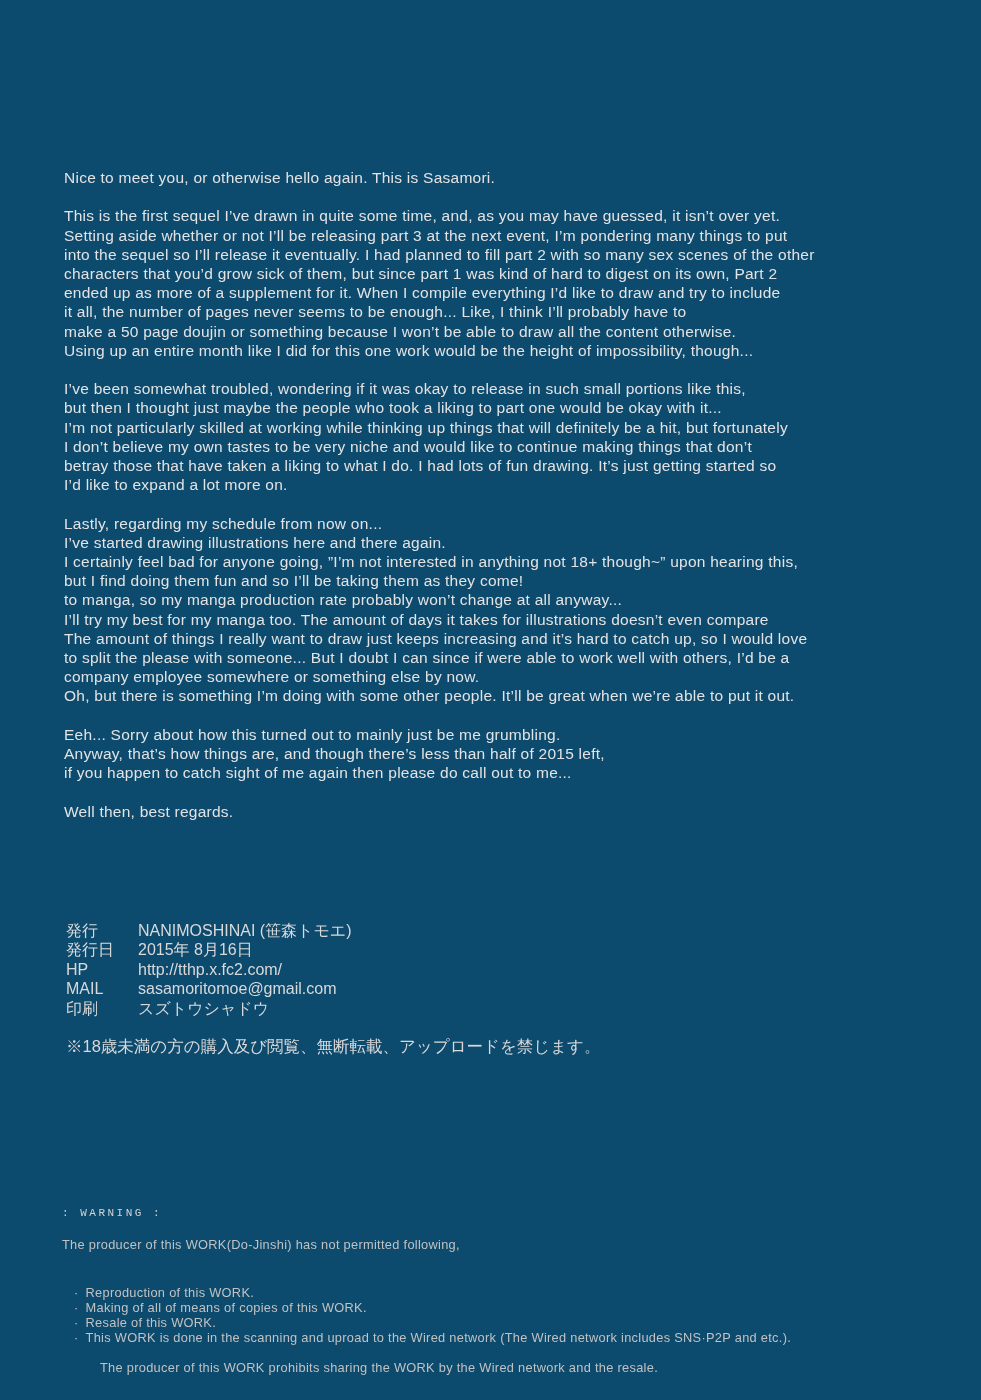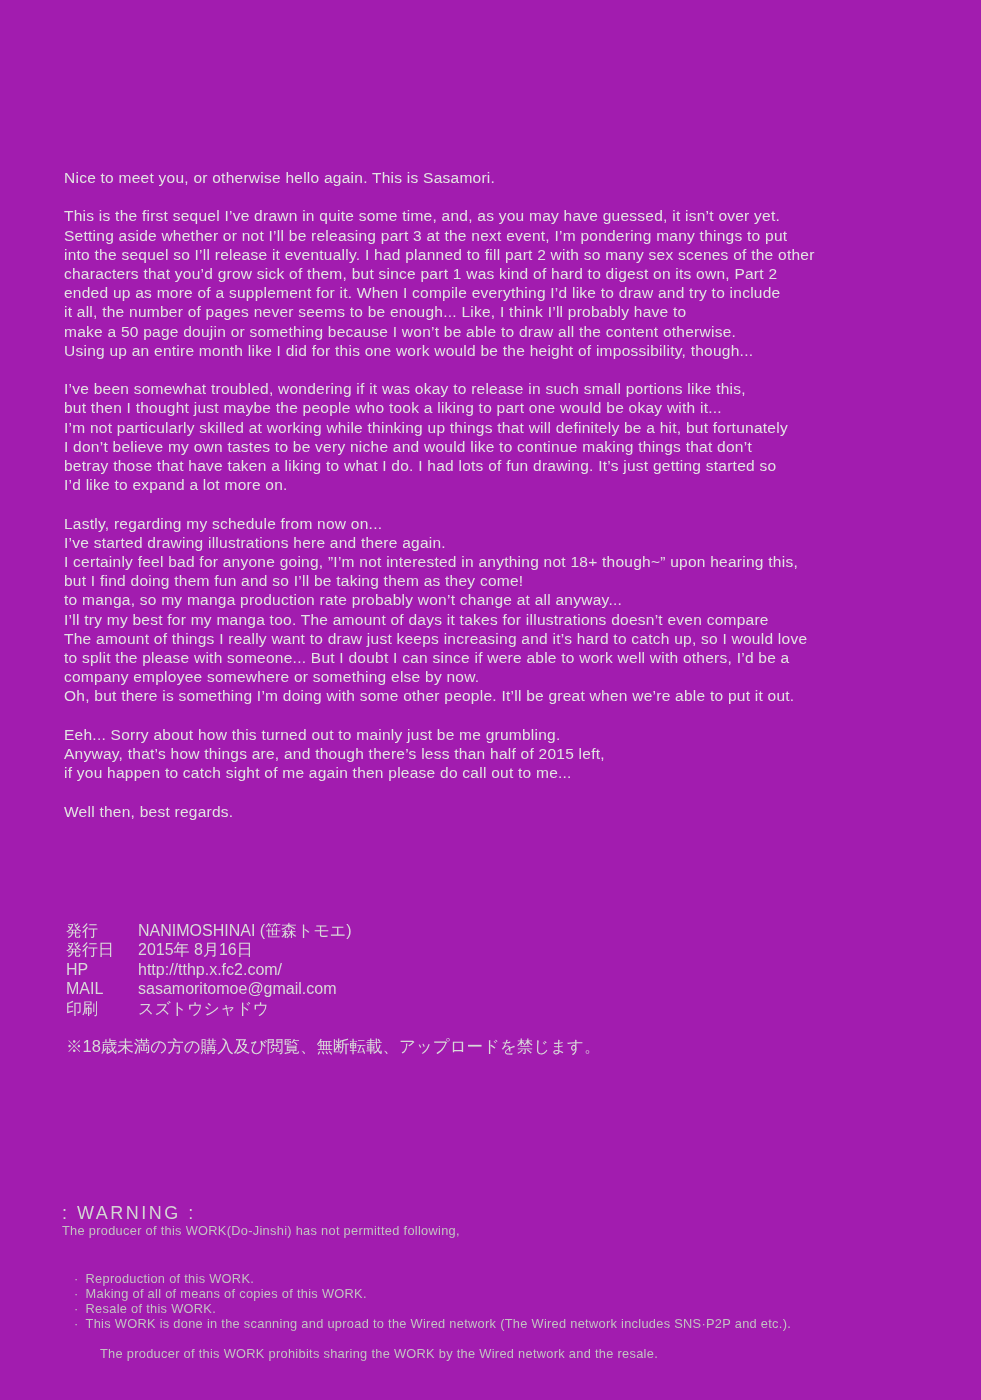--- a/index.html
+++ b/index.html
@@ -11,21 +11,21 @@
     width: 981px;
     height: 1400px;
     position: relative;
     overflow: hidden;
     background: #020202;
     font-family: "Liberation Sans", sans-serif;
   }
   .page {
     position: absolute;
     inset: 0;
-    background: #a21caf;
+    background: #0c4a6e;
   }
   
   .afterword {
     position: absolute;
     left: 64px;
     top: 168px;
     width: 890px;
     color: #e3e3e3;
     font-size: 15.5px;
     line-height: 19.2px;
@@ -67,24 +67,26 @@
     white-space: nowrap;
   }
   
   .warning {
     position: absolute;
     left: 62px;
     top: 1203px;
     color: #c2c2c2;
   }
   .warning-title {
-    font-size: 18px;
+    font-size: 11px;
     letter-spacing: 2.5px;
     color: #d4d4d4;
     line-height: 20px;
+    margin-bottom: 14px;
+    font-family: Liberation Mono, monospace;
   }
   .warning-intro {
     font-size: 12.8px;
     line-height: 15.5px;
     letter-spacing: 0.3px;
     margin-bottom: 32px;
     white-space: nowrap;
   }
   .warning-list {
     margin: 0 0 15px 8px;

